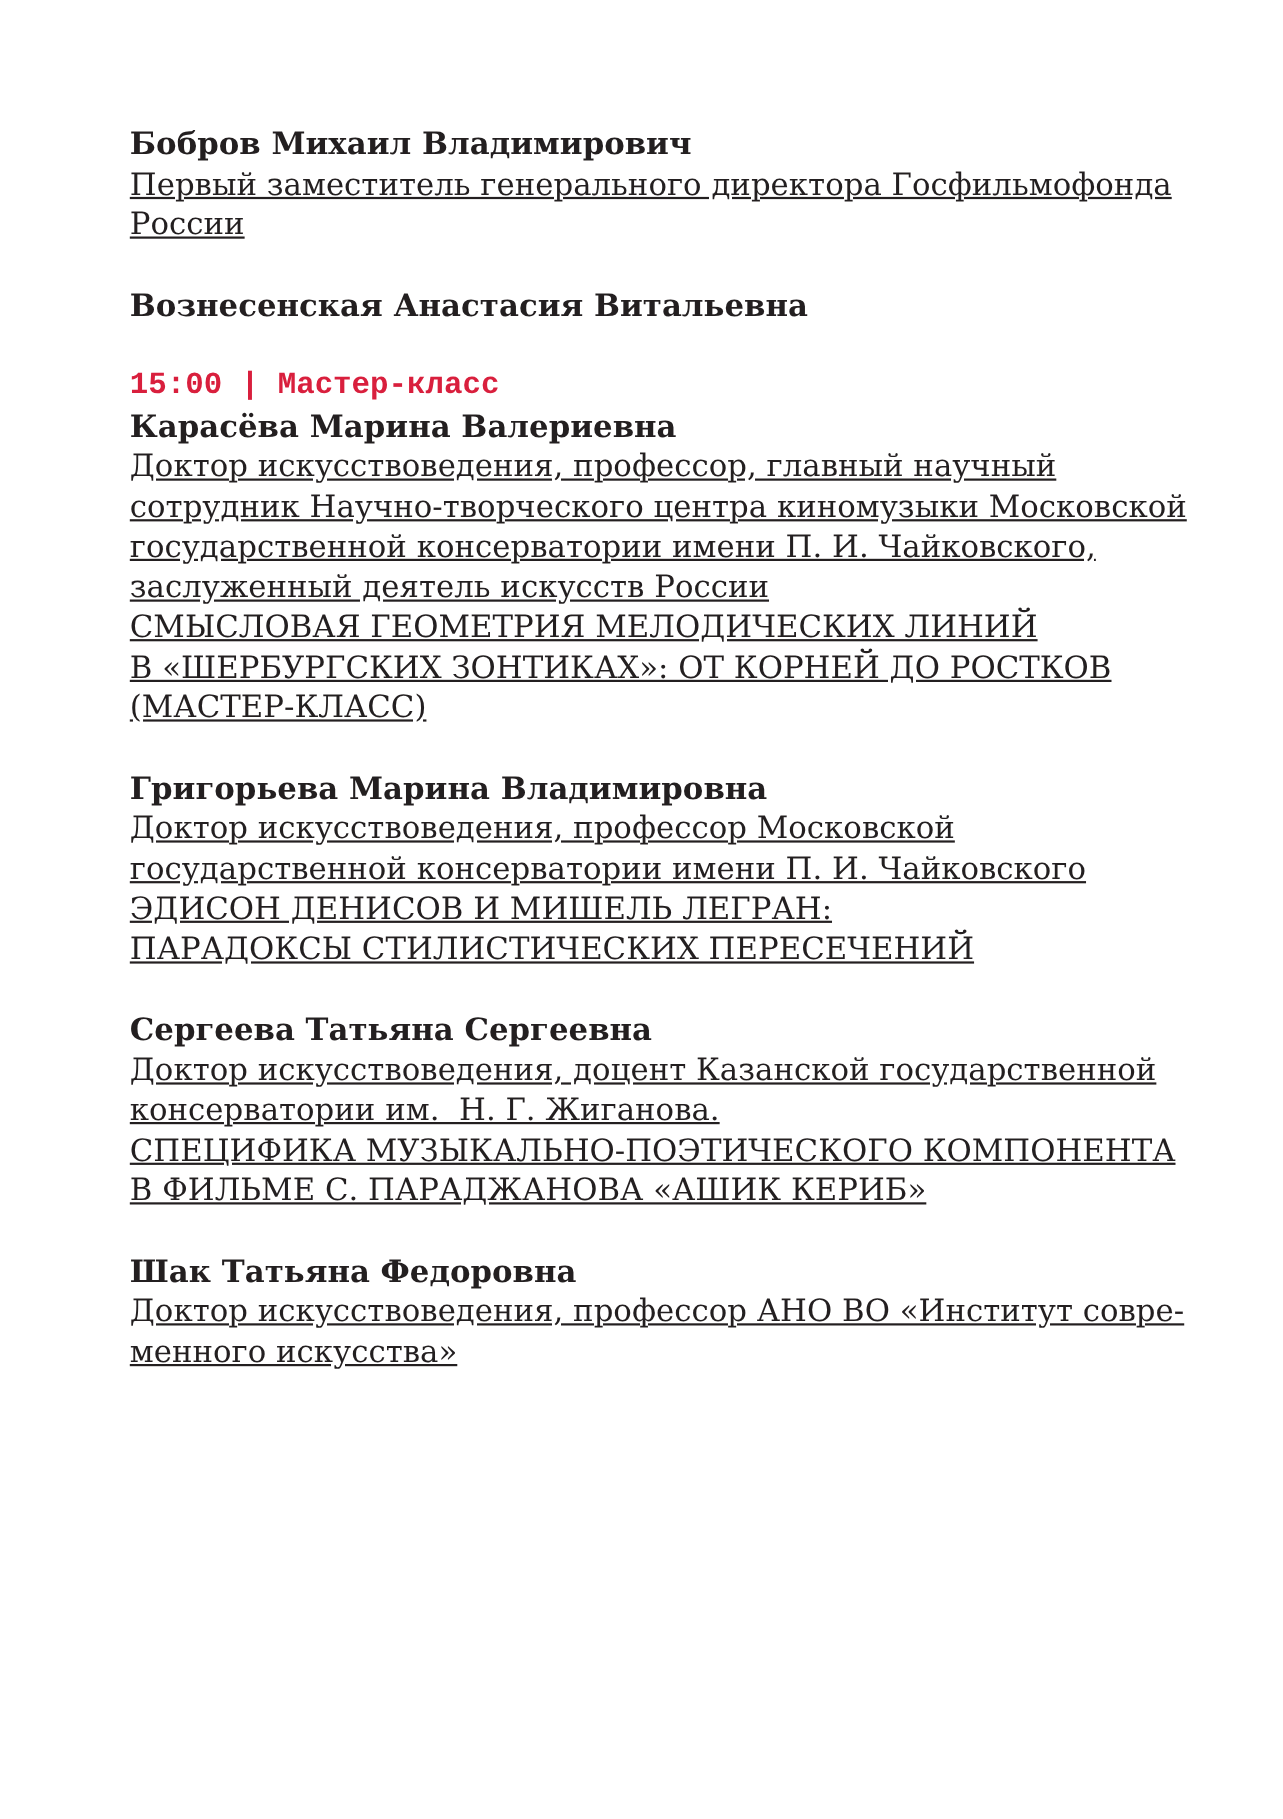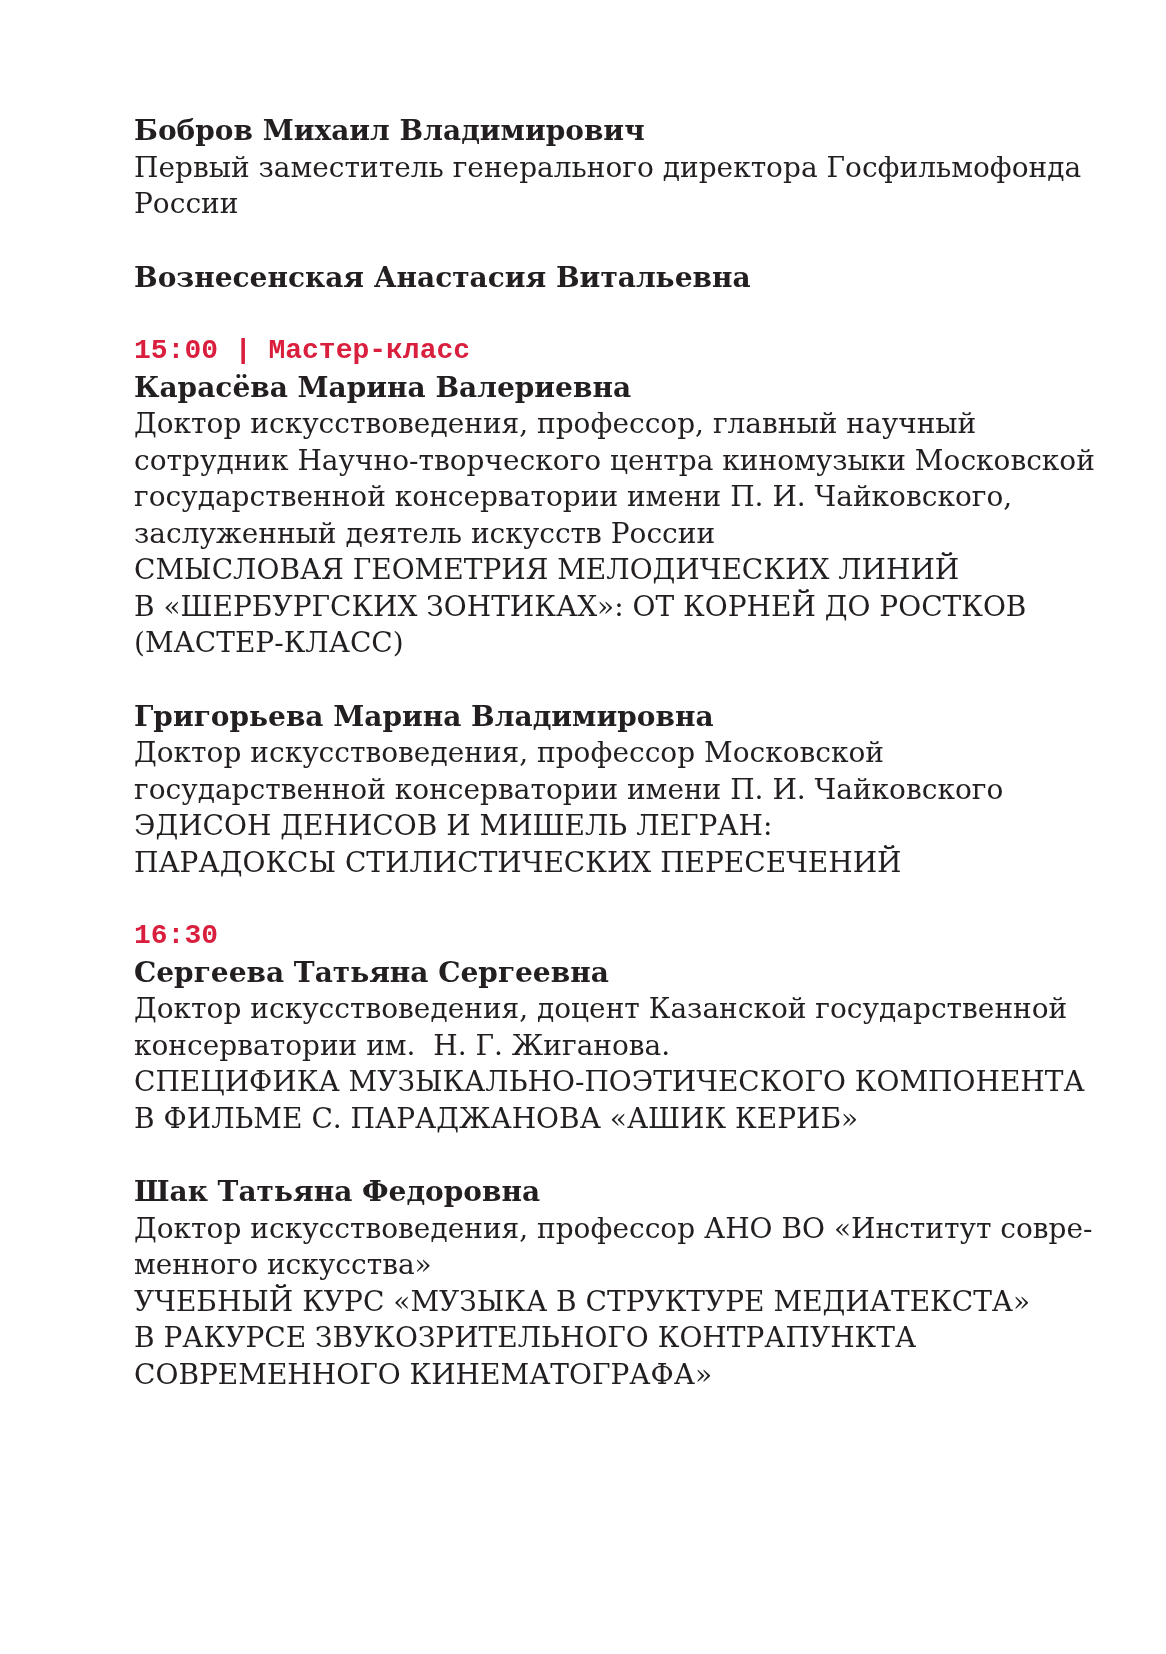--- a/index.html
+++ b/index.html
@@ -24,33 +24,33 @@
     top: 113px;
     width: 1000px;
   }
   .entry {
     margin: 0 0 37px 0;
   }
   .entry > div {
     font-size: 28px;
     line-height: 36.5px;
     white-space: pre-wrap;
-    margin-left: 16px;
   }
   .entry > div:empty { display: none; }
   .time {
     font-family: Liberation Mono, monospace;
     font-weight: bold;
     color: var(--accent);
   }
   .name {
     font-weight: bold;
   }
   .role, .talk-title {
     font-weight: normal;
+    text-decoration: underline;
   }
 </style>
 </head>
 <body>
 
 <main class="page-content">
 
   <section class="entry">
 
     <div class="name">Бобров Михаил Владимирович</div>
@@ -79,30 +79,26 @@
 
   <section class="entry">
     <div class="name">Григорьева Марина Владимировна</div>
     <div class="role">Доктор искусствоведения, профессор Московской
 государственной консерватории имени П. И. Чайковского</div>
     <div class="talk-title">ЭДИСОН ДЕНИСОВ И МИШЕЛЬ ЛЕГРАН:
 ПАРАДОКСЫ СТИЛИСТИЧЕСКИХ ПЕРЕСЕЧЕНИЙ</div>
   </section>
 
   <section class="entry">
-    <div class="time">16:30</div>
     <div class="name">Сергеева Татьяна Сергеевна</div>
     <div class="role">Доктор искусствоведения, доцент Казанской государственной
 консерватории им.  Н. Г. Жиганова.</div>
     <div class="talk-title">СПЕЦИФИКА МУЗЫКАЛЬНО-ПОЭТИЧЕСКОГО КОМПОНЕНТА
 В ФИЛЬМЕ С. ПАРАДЖАНОВА «АШИК КЕРИБ»</div>
   </section>
 
   <section class="entry">
     <div class="name">Шак Татьяна Федоровна</div>
     <div class="role">Доктор искусствоведения, профессор АНО ВО «Институт совре-
 менного искусства»</div>
-    <div class="talk-title">УЧЕБНЫЙ КУРС «МУЗЫКА В СТРУКТУРЕ МЕДИАТЕКСТА»
-В РАКУРСЕ ЗВУКОЗРИТЕЛЬНОГО КОНТРАПУНКТА
-СОВРЕМЕННОГО КИНЕМАТОГРАФА»</div>
   </section>
 
 </main>
 
 </body></html>

